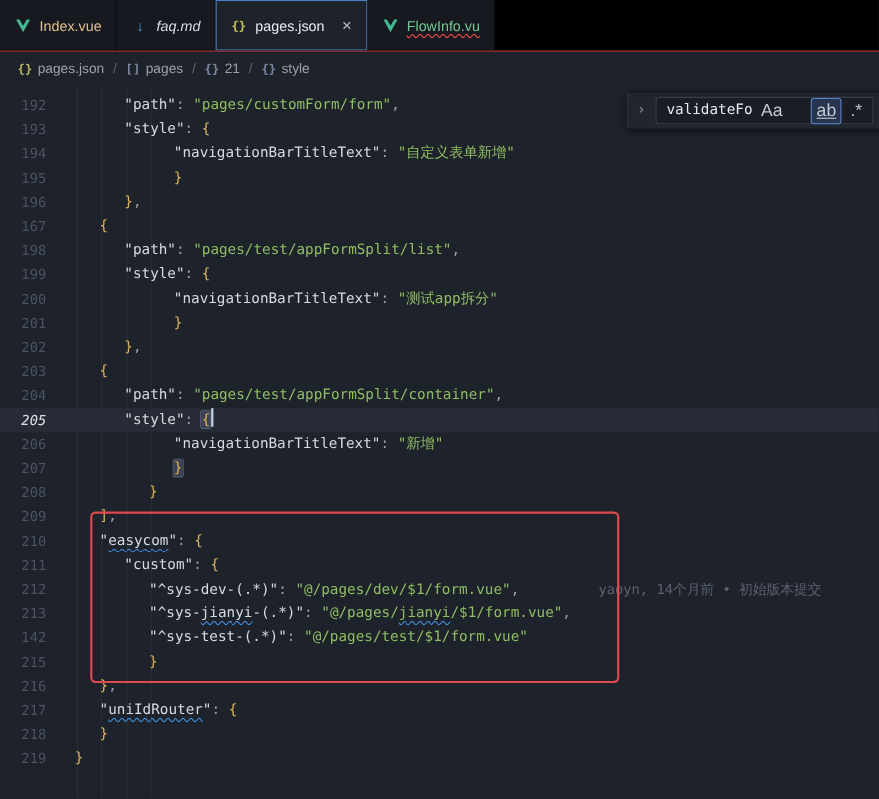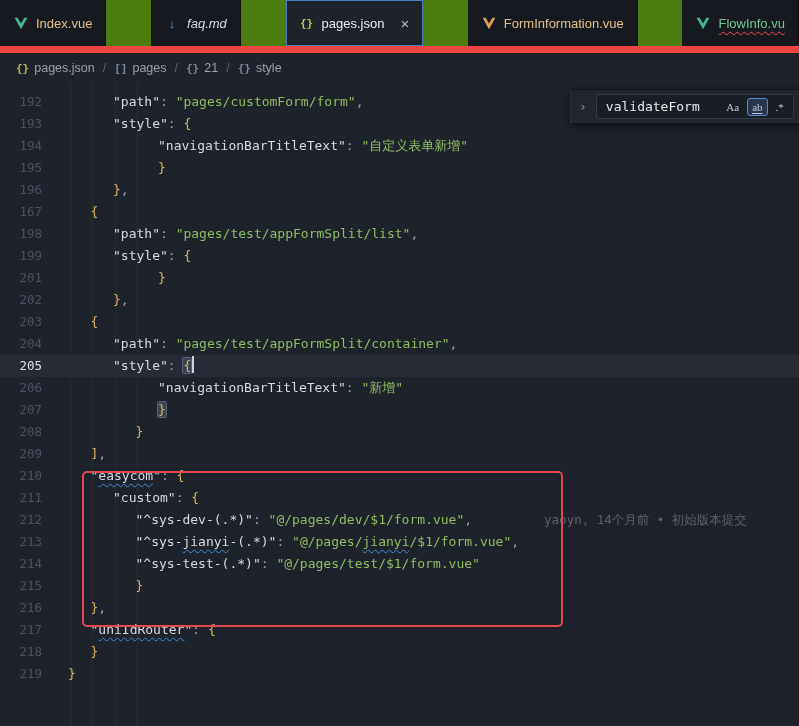--- a/index.html
+++ b/index.html
@@ -4,22 +4,22 @@
 <style>
   html,body{margin:0;padding:0;}
   body{
     width:799px;height:726px;overflow:hidden;
     background:#1e222a;
     font-family:"Liberation Sans",sans-serif;
     -webkit-font-smoothing:antialiased;
   }
   
   .tabbar{
-    display:flex;height:46px;background:#4d7c0f;
-    border-bottom:7px solid #ef4444;align-items:stretch;overflow:hidden;justify-content:space-between;
+    display:flex;height:46px;background:#000000;
+    border-bottom:1px solid #ef4444;align-items:stretch;overflow:hidden;
   }
   .tab{
     display:flex;align-items:center;gap:7px;padding:0 13px;
     font-size:13px;border-right:1px solid #0d0f13;background:#16191f;
     cursor:pointer;white-space:nowrap;flex:0 0 auto;
   }
   .tab.active{background:#1e222a;outline:1px solid #4d7cc0;outline-offset:-1px;}
   .tab .close{margin-left:9px;font-size:15px;color:#b9c0cc;line-height:1;}
   .ticon{width:16px;text-align:center;display:inline-flex;justify-content:center;align-items:center;}
   .micon{font-weight:bold;font-size:13px;}
@@ -38,21 +38,21 @@
   .editor{
     position:relative;height:649px;
     font-family:"DejaVu Sans Mono","Liberation Mono",monospace;font-size:13px;
   }
   .guides{position:absolute;top:0;bottom:0;left:0;right:0;pointer-events:none;}
   .guide{position:absolute;top:0;bottom:0;width:1px;background:rgba(255,255,255,0.05);}
   .lines{position:relative;padding-top:8px;}
   .line{display:flex;height:22px;line-height:22px;white-space:pre;}
   .line.cur{background:#262b35;}
   .ln{flex:0 0 42px;width:42px;text-align:right;color:#4a5264;font-size:12.5px;}
-  .line.cur .ln{color:#dbe0e8;}
+  .line.cur .ln{color:#dbe0e8;font-style:italic;}
   .lc{margin-left:26px;}
   .t-k{color:#d6dae2;}
   .t-s{color:#8fbe63;}
   .t-p{color:#99a1b0;}
   .t-b{color:#ddb45f;}
   .t-w{text-decoration:underline;text-decoration-style:wavy;text-decoration-color:#3f8cd6;text-decoration-thickness:1px;text-underline-offset:3px;}
   .t-bm{background:#3b4251;box-shadow:0 0 0 1px #58627a;border-radius:1px;}
   .t-caret{display:inline-block;width:2px;height:17px;background:#c8d3e8;vertical-align:-3px;margin-left:1px;}
   .blame{color:#5a6170;padding-left:72px;font-size:12.5px;}
   
@@ -68,24 +68,24 @@
     display:flex;align-items:center;padding:0 8px;gap:9px;box-sizing:border-box;
   }
   .chev{color:#8a919e;font-size:13px;cursor:pointer;}
   .find-input{
     display:flex;align-items:center;background:#1a1d24;border:1px solid #343b49;
     border-radius:3px;height:25px;padding:0 4px 0 9px;width:198px;
     color:#e6e9ee;font-size:13px;gap:3px;box-sizing:border-box;
   }
   .find-text{flex:1;overflow:hidden;}
   .opt{
-    font-size:11px;color:#c2c8d2;padding:2px 4px;border-radius:3px;
-    border:1px solid transparent;font-family:Liberation Serif, serif;cursor:pointer;
+    font-size:16px;color:#c2c8d2;padding:2px 4px;border-radius:3px;
+    border:1px solid transparent;font-family:Liberation Sans, sans-serif;cursor:pointer;
   }
-  .opt.on{background:rgba(80,120,190,0.28);border-color:#5b84c9;}
+  .opt.on{background:rgba(80,120,190,0.28);border-color:#5b84c9;margin-left:18px;}
   .opt.word{text-decoration:underline;text-underline-offset:2px;}
 </style>
 </head>
 <body>
 
 <div class="app">
 
   <div class="tabbar">
       <div class="tab">
         <span class="ticon">
@@ -97,29 +97,20 @@
         <span class="tlabel" style="color:#e2c08d">Index.vue</span>
       </div>
       <div class="tab">
         <span class="ticon micon" style="color:#4f9cd6">↓</span>
         <span class="tlabel it" style="color:#d8dce2">faq.md</span>
       </div>
       <div class="tab active">
         <span class="ticon jicon" style="color:#c7c758">{}</span>
         <span class="tlabel" style="color:#e8ebef">pages.json</span>
         <span class="close">×</span>
-      </div>
-      <div class="tab">
-        <span class="ticon">
-          <svg width="14" height="13" viewBox="0 0 24 22" aria-hidden="true">
-            <path fill="#e0a14f" d="M1 1h5.3L12 10.8 17.7 1H23L12 21z"></path>
-            <path fill="#16191f" d="M7.4 1h3.1L12 3.9 13.5 1h3.1L12 8.6z"></path>
-          </svg>
-        </span>
-        <span class="tlabel" style="color:#e2c08d">FormInformation.vue</span>
       </div>
       <div class="tab">
         <span class="ticon">
           <svg width="14" height="13" viewBox="0 0 24 22" aria-hidden="true">
             <path fill="#42b88f" d="M1 1h5.3L12 10.8 17.7 1H23L12 21z"></path>
             <path fill="#16191f" d="M7.4 1h3.1L12 3.9 13.5 1h3.1L12 8.6z"></path>
           </svg>
         </span>
         <span class="tlabel werr" style="color:#73c991">FlowInfo.vu</span>
       </div>
@@ -157,34 +148,35 @@
 
     <div class="lines">
         <div class="line"><span class="ln">192</span><span class="lc" style="padding-left:45px"><span class="t-k">"path"</span><span class="t-p">: </span><span class="t-s">"pages/customForm/form"</span><span class="t-p">,</span></span></div>
         <div class="line"><span class="ln">193</span><span class="lc" style="padding-left:45px"><span class="t-k">"style"</span><span class="t-p">: </span><span class="t-b">{</span></span></div>
         <div class="line"><span class="ln">194</span><span class="lc" style="padding-left:90px"><span class="t-k">"navigationBarTitleText"</span><span class="t-p">: </span><span class="t-s">"自定义表单新增"</span></span></div>
         <div class="line"><span class="ln">195</span><span class="lc" style="padding-left:90px"><span class="t-b">}</span></span></div>
         <div class="line"><span class="ln">196</span><span class="lc" style="padding-left:45px"><span class="t-b">}</span><span class="t-p">,</span></span></div>
         <div class="line"><span class="ln">167</span><span class="lc" style="padding-left:22.5px"><span class="t-b">{</span></span></div>
         <div class="line"><span class="ln">198</span><span class="lc" style="padding-left:45px"><span class="t-k">"path"</span><span class="t-p">: </span><span class="t-s">"pages/test/appFormSplit/list"</span><span class="t-p">,</span></span></div>
         <div class="line"><span class="ln">199</span><span class="lc" style="padding-left:45px"><span class="t-k">"style"</span><span class="t-p">: </span><span class="t-b">{</span></span></div>
+        <div class="line"><span class="ln">200</span><span class="lc" style="padding-left:90px"><span class="t-k">"navigationBarTitleText"</span><span class="t-p">: </span><span class="t-s">"测试app拆分"</span></span></div>
         <div class="line"><span class="ln">201</span><span class="lc" style="padding-left:90px"><span class="t-b">}</span></span></div>
         <div class="line"><span class="ln">202</span><span class="lc" style="padding-left:45px"><span class="t-b">}</span><span class="t-p">,</span></span></div>
         <div class="line"><span class="ln">203</span><span class="lc" style="padding-left:22.5px"><span class="t-b">{</span></span></div>
         <div class="line"><span class="ln">204</span><span class="lc" style="padding-left:45px"><span class="t-k">"path"</span><span class="t-p">: </span><span class="t-s">"pages/test/appFormSplit/container"</span><span class="t-p">,</span></span></div>
         <div class="line cur"><span class="ln">205</span><span class="lc" style="padding-left:45px"><span class="t-k">"style"</span><span class="t-p">: </span><span class="t-b t-bm">{</span><span class="t-caret"></span></span></div>
         <div class="line"><span class="ln">206</span><span class="lc" style="padding-left:90px"><span class="t-k">"navigationBarTitleText"</span><span class="t-p">: </span><span class="t-s">"新增"</span></span></div>
         <div class="line"><span class="ln">207</span><span class="lc" style="padding-left:90px"><span class="t-b t-bm">}</span></span></div>
         <div class="line"><span class="ln">208</span><span class="lc" style="padding-left:67.5px"><span class="t-b">}</span></span></div>
         <div class="line"><span class="ln">209</span><span class="lc" style="padding-left:22.5px"><span class="t-b">]</span><span class="t-p">,</span></span></div>
         <div class="line"><span class="ln">210</span><span class="lc" style="padding-left:22.5px"><span class="t-k">"</span><span class="t-k t-w">easycom</span><span class="t-k">"</span><span class="t-p">: </span><span class="t-b">{</span></span></div>
         <div class="line"><span class="ln">211</span><span class="lc" style="padding-left:45px"><span class="t-k">"custom"</span><span class="t-p">: </span><span class="t-b">{</span></span></div>
         <div class="line"><span class="ln">212</span><span class="lc" style="padding-left:67.5px"><span class="t-k">"^sys-dev-(.*)"</span><span class="t-p">: </span><span class="t-s">"@/pages/dev/$1/form.vue"</span><span class="t-p">,</span><span class="blame">yaoyn, 14个月前 • 初始版本提交</span></span></div>
         <div class="line"><span class="ln">213</span><span class="lc" style="padding-left:67.5px"><span class="t-k">"^sys-</span><span class="t-k t-w">jianyi</span><span class="t-k">-(.*)"</span><span class="t-p">: </span><span class="t-s">"@/pages/</span><span class="t-s t-w">jianyi</span><span class="t-s">/$1/form.vue"</span><span class="t-p">,</span></span></div>
-        <div class="line"><span class="ln">214</span><span class="lc" style="padding-left:67.5px"><span class="t-k">"^sys-test-(.*)"</span><span class="t-p">: </span><span class="t-s">"@/pages/test/$1/form.vue"</span></span></div>
+        <div class="line"><span class="ln">142</span><span class="lc" style="padding-left:67.5px"><span class="t-k">"^sys-test-(.*)"</span><span class="t-p">: </span><span class="t-s">"@/pages/test/$1/form.vue"</span></span></div>
         <div class="line"><span class="ln">215</span><span class="lc" style="padding-left:67.5px"><span class="t-b">}</span></span></div>
         <div class="line"><span class="ln">216</span><span class="lc" style="padding-left:22.5px"><span class="t-b">}</span><span class="t-p">,</span></span></div>
         <div class="line"><span class="ln">217</span><span class="lc" style="padding-left:22.5px"><span class="t-k">"</span><span class="t-k t-w">uniIdRouter</span><span class="t-k">"</span><span class="t-p">: </span><span class="t-b">{</span></span></div>
         <div class="line"><span class="ln">218</span><span class="lc" style="padding-left:22.5px"><span class="t-b">}</span></span></div>
         <div class="line"><span class="ln">219</span><span class="lc" style="padding-left:0px"><span class="t-b">}</span></span></div>
       </div>
 
     <div class="annotation"></div>
 
     <div class="find">

